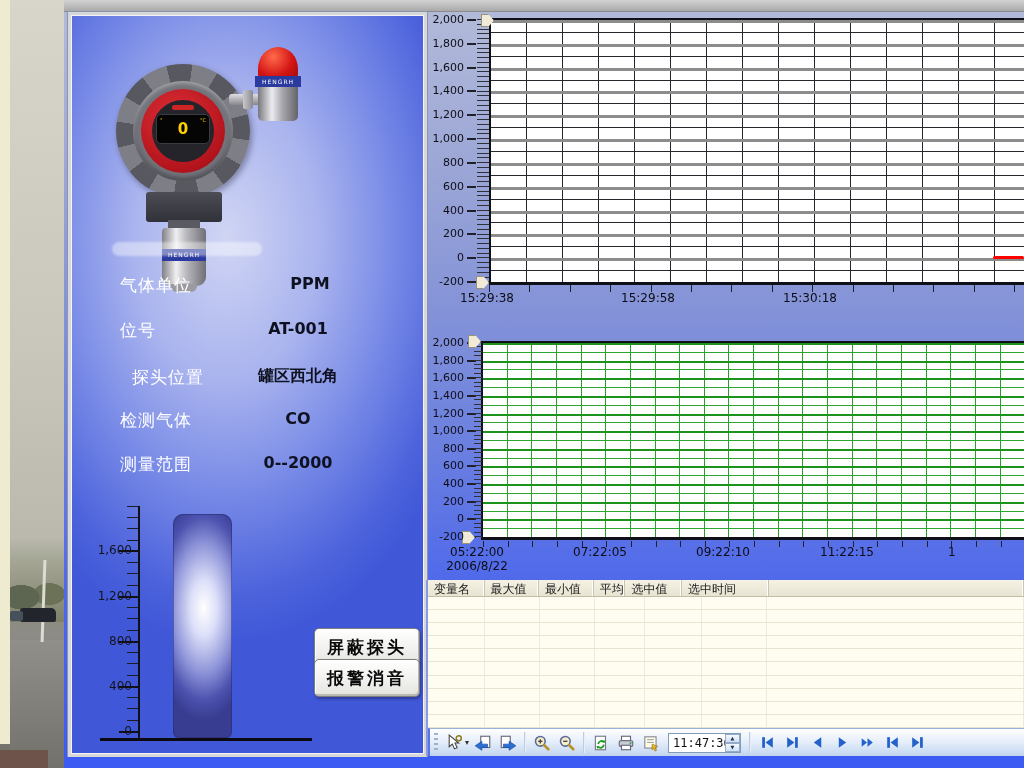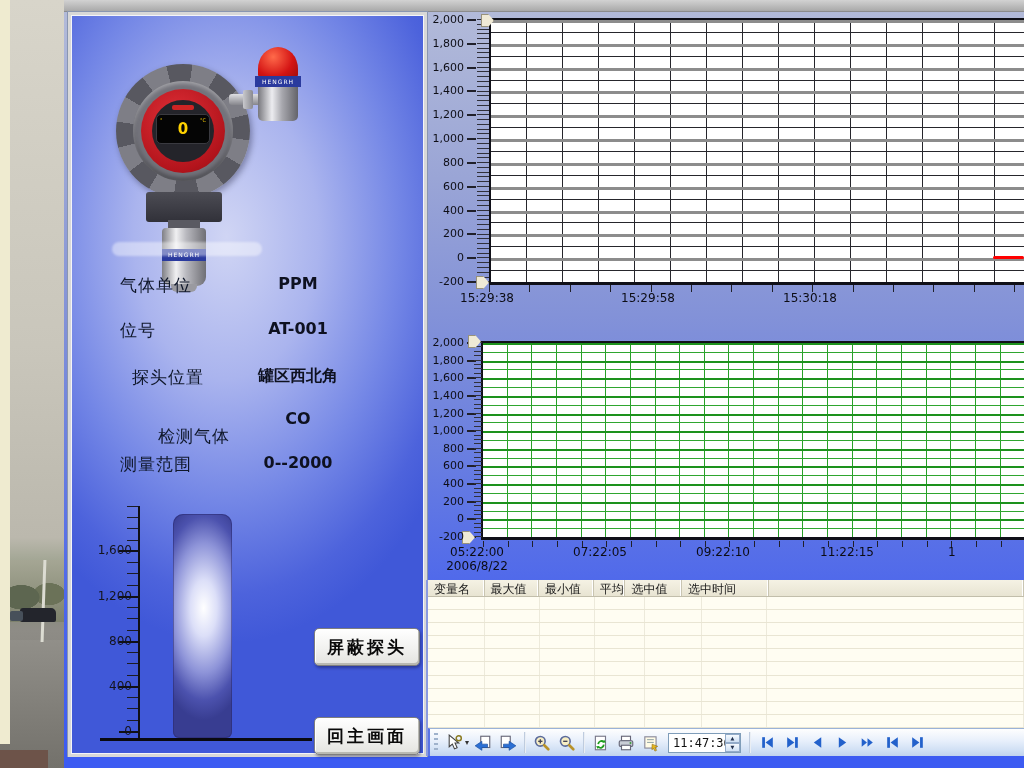--- a/index.html
+++ b/index.html
@@ -56,21 +56,21 @@
     background:radial-gradient(circle at 38% 32%,#ff6a4a,#d41414 60%,#a00c0c 100%);}
   .bc-band{left:255px;top:76px;width:46px;height:11px;background:#2a3a9e;color:#fff;font-size:6px;
     text-align:center;line-height:11px;letter-spacing:1px;}
   .bc-body{left:258px;top:87px;width:40px;height:34px;border-radius:0 0 5px 5px;
     background:linear-gradient(90deg,#77777d,#ececf0 35%,#a8a8ae 60%,#636369);}
   .bc-pipe{left:229px;top:94px;width:33px;height:11px;border-radius:3px;background:linear-gradient(180deg,#dedee2,#86868c);}
   .bc-nut{left:243px;top:90px;width:10px;height:19px;border-radius:2px;background:linear-gradient(90deg,#c8c8cc,#8a8a90);}
   .shine{left:112px;top:242px;width:150px;height:14px;border-radius:7px;background:rgba(255,255,255,.42);filter:blur(1px);}
 
   
-  .info-label{width:110px;font-size:17px;color:#0f172a;letter-spacing:1px;}
+  .info-label{width:110px;font-size:17px;color:#ffffff;letter-spacing:1px;}
   .info-value{width:140px;font-size:16px;font-weight:600;color:#0e1120;text-align:center;}
 
   
   .g-axis{left:138px;top:506px;width:2px;height:234px;background:#101016;}
   .g-minor{left:127px;top:506px;width:11px;height:236px;
     background:repeating-linear-gradient(180deg,#1c1c22 0 1px,transparent 1px 11.25px);}
   .g-major{left:119px;width:19px;height:2px;background:#101016;}
   .g-label{width:60px;text-align:right;font-size:12px;color:#14141c;}
   .g-base{left:100px;top:738px;width:212px;height:3px;background:#0a0a10;}
   .g-cyl{left:173px;top:514px;width:59px;height:224px;border-radius:10px 10px 6px 6px;
@@ -418,41 +418,41 @@
     <span class="tbtn">
       <svg width="17" height="17" viewBox="0 0 16 16" fill="#2361cb">
           <polygon points="3,3 3,13 9.8,8"></polygon>
           <rect x="10.4" y="3" width="2.6" height="10"></rect>
         </svg>
     </span>
   </div>
 
   <div class="abs bluestrip"></div>
 <div class="abs info-label" style="left: 120px; top: 274px;">气体单位</div>
-    <div class="abs info-value" style="left: 228px; top: 274px;">PPM</div>
+    <div class="abs info-value" style="left: 240px; top: 274px;">PPM</div>
     <div class="abs info-label" style="left: 120px; top: 319px;">位号</div>
     <div class="abs info-value" style="left: 228px; top: 319px;">AT-001</div>
     <div class="abs info-label" style="left: 132px; top: 366px; font-family: Liberation Serif, serif;">探头位置</div>
     <div class="abs info-value" style="left: 228px; top: 366px;">罐区西北角</div>
-    <div class="abs info-label" style="left: 120px; top: 425px; text-align: right;">检测气体</div>
+    <div class="abs info-label" style="left: 120px; top: 409px;">检测气体</div>
     <div class="abs info-value" style="left: 228px; top: 409px;">CO</div>
     <div class="abs info-label" style="left: 120px; top: 453px;">测量范围</div>
     <div class="abs info-value" style="left: 228px; top: 453px;">0--2000</div>
     <div class="abs g-label" style="left: 72px; top: 543px;">1,600</div>
     <div class="abs g-major" style="top: 550px;"></div>
     <div class="abs g-label" style="left: 72px; top: 589px;">1,200</div>
     <div class="abs g-major" style="top: 596px;"></div>
     <div class="abs g-label" style="left: 72px; top: 634px;">800</div>
     <div class="abs g-major" style="top: 641px;"></div>
     <div class="abs g-label" style="left: 72px; top: 679px;">400</div>
     <div class="abs g-major" style="top: 686px;"></div>
     <div class="abs g-label" style="left: 72px; top: 724px;">0</div>
     <div class="abs g-major" style="top: 731px;"></div>
     <div class="abs pbtn" style="top: 601px; margin-top: 27px;">屏蔽探头</div>
-    <div class="abs pbtn" style="top: 717px;">回主画面</div>
+    <div class="abs pbtn" style="top: 659px;">报警消音</div>
     <div class="abs ylab" style="left: 418px; top: 13px;">2,000</div>
     <div class="abs ylab" style="left: 418px; top: 36.818px;">1,800</div>
     <div class="abs ylab" style="left: 418px; top: 60.636px;">1,600</div>
     <div class="abs ylab" style="left: 418px; top: 84.454px;">1,400</div>
     <div class="abs ylab" style="left: 418px; top: 108.272px;">1,200</div>
     <div class="abs ylab" style="left: 418px; top: 132.09px;">1,000</div>
     <div class="abs ylab" style="left: 418px; top: 155.908px;">800</div>
     <div class="abs ylab" style="left: 418px; top: 179.726px;">600</div>
     <div class="abs ylab" style="left: 418px; top: 203.544px;">400</div>
     <div class="abs ylab" style="left: 418px; top: 227.362px;">200</div>

